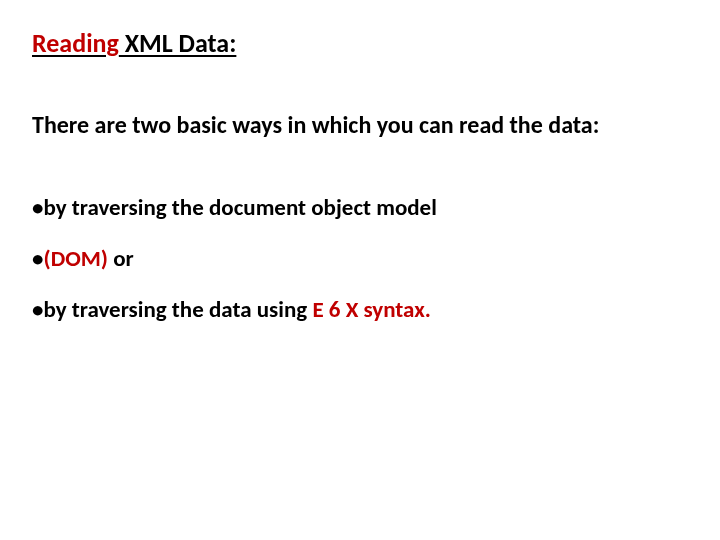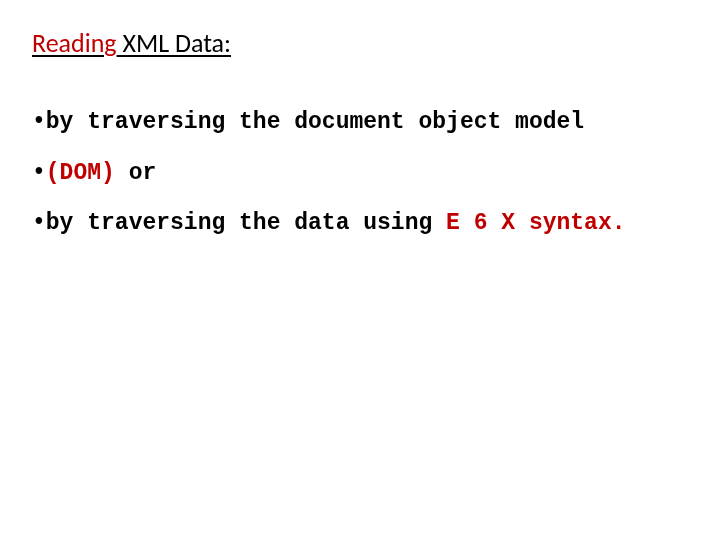--- a/index.html
+++ b/index.html
@@ -12,53 +12,53 @@
     color: #000000;
   }
   .slide {
     box-sizing: border-box;
     width: 720px;
     height: 540px;
     padding: 28px 32px 20px 32px;
   }
   .title {
     font-size: 26px;
-    font-weight: 400;
+    font-weight: 700;
     text-decoration: underline;
     text-underline-offset: 3px;
     margin-bottom: 38px;
     line-height: 1.2;
   }
   .accent { color: #c00000; }
   .intro {
     font-size: 24px;
     font-weight: 700;
     line-height: 2.3;
     text-align: justify;
     margin-bottom: 30px;
   }
   .bullets {
     font-size: 23px;
     font-weight: 700;
     line-height: 2.2;
-    font-family: Liberation Mono, monospace;
   }
   .bullet-dot {
     color: #000;
   }
 </style>
 </head>
 <body>
 
 <div class="slide">
 
   <div class="title">
     <span class="accent">Reading</span><span> XML Data:</span>
   </div>
 
+  <div class="intro">There are two basic ways in which you can read the data:</div>
 
   <div class="bullets">
 
     <div>
       <span class="bullet-dot">•</span><span>by traversing the document object model</span>
     </div>
 
     <div>
       <span class="bullet-dot">•</span><span class="accent">(DOM)</span><span> or</span>
     </div>

